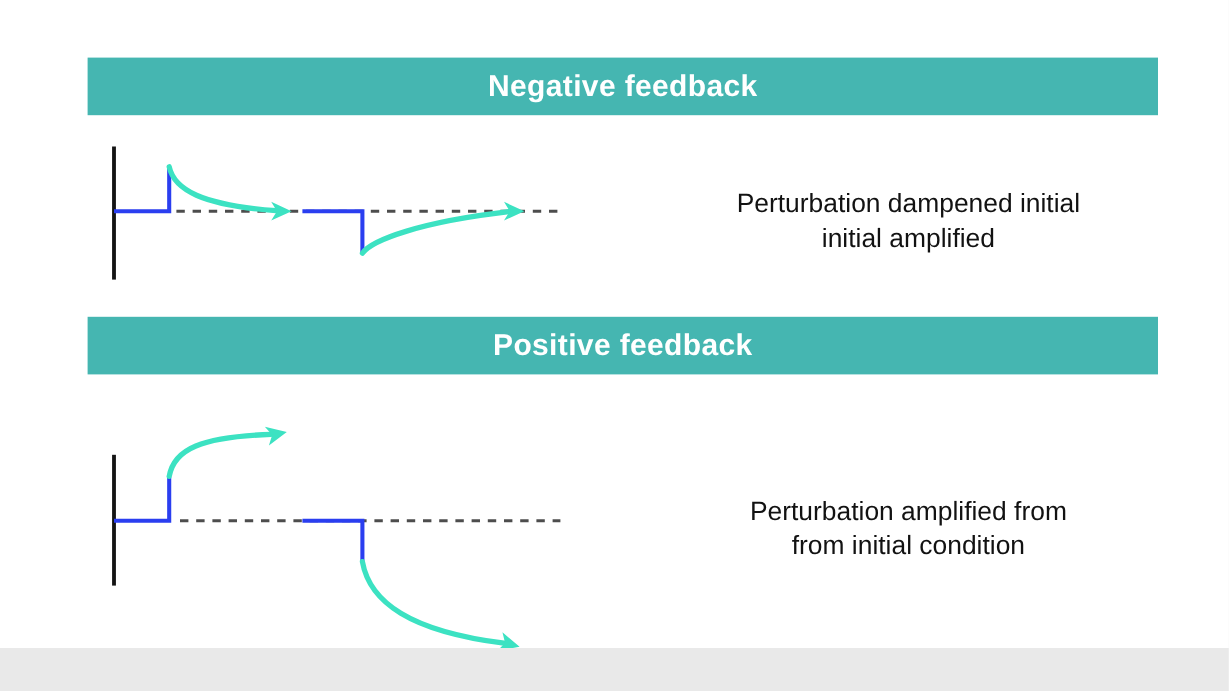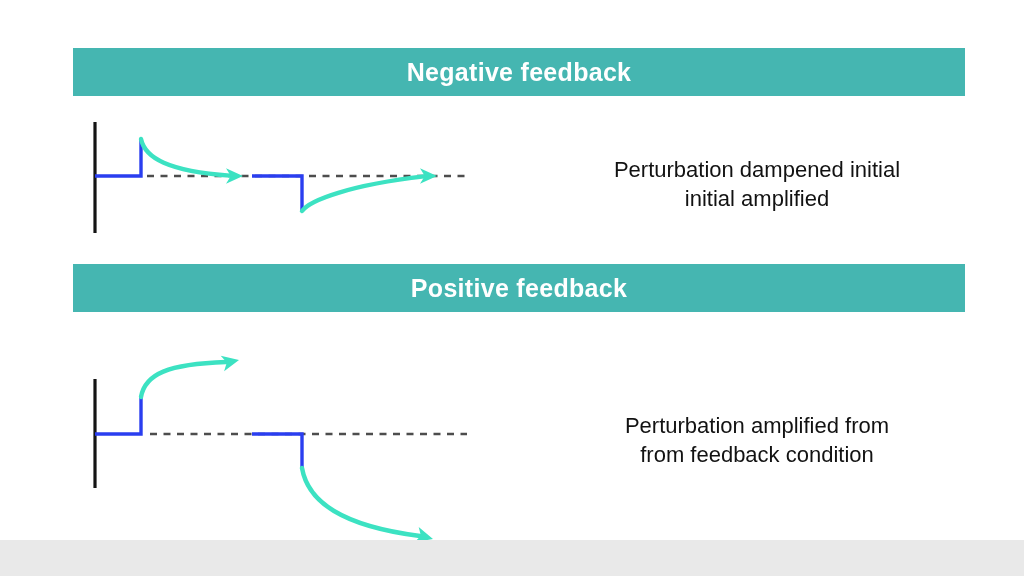--- a/index.html
+++ b/index.html
@@ -106,16 +106,16 @@
     <polygon class="head" points="239,360 220.7,355.7 226.8,362.6 224.1,371.3"></polygon>
 
     <path class="signal" d="M252,434 H302 V468"></path>
 
     <path class="curve" d="M302,468 C308,502 342,526 420,536"></path>
     <polygon class="head" points="433,539 418.7,526.9 420.9,535.8 414.5,542.3"></polygon>
   </svg>
 
   <p class="caption caption--pos">
     <span>Perturbation amplified from</span><br>
-    <span>from feedback condition</span>
+    <span>from initial condition</span>
   </p>
 
 </div>
 
 </body></html>

